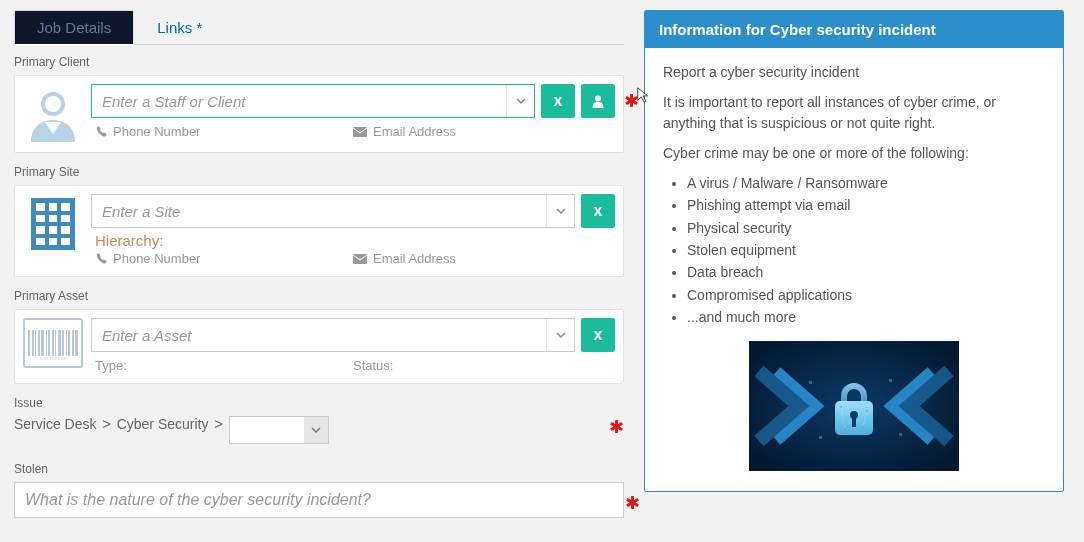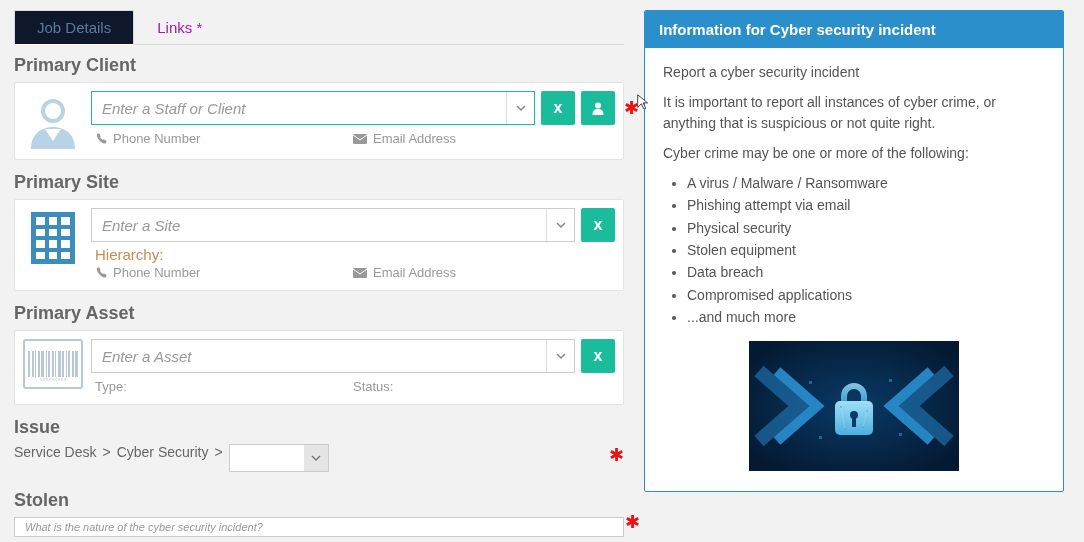--- a/index.html
+++ b/index.html
@@ -13,36 +13,36 @@
   }
   .layout { display: flex; gap: 20px; }
   .left-col { flex: 0 0 610px; }
   .right-col { flex: 0 0 420px; }
 
   
   .tabs { display: flex; border-bottom: 1px solid #d9d9d9; margin-bottom: 10px; }
   .tab {
     padding: 8px 22px;
     font-size: 15px;
-    color: #a21caf;
+    color: #0369a1;
     cursor: pointer;
     border: 1px solid transparent;
     border-bottom: none;
     margin-bottom: -1px;
     position: relative;
   }
   .tab.active {
     background: #0f172a;
     color: #5b7a9a;
     border: 1px solid #d9d9d9;
     border-bottom: 1px solid #fff;
     border-radius: 2px 2px 0 0;
   }
 
-  .section-label { color: #666; font-size: 18px; margin: 4px 0 6px 0; font-weight: bold; }
+  .section-label { color: #666; font-size: 12px; margin: 4px 0 6px 0; }
 
   .block {
     background: #fff;
     border: 1px solid #e3e3e3;
     border-radius: 2px;
     padding: 8px;
     display: flex;
     gap: 8px;
     align-items: flex-start;
     margin-bottom: 12px;
@@ -124,22 +124,22 @@
     height:28px; min-width:100px;
   }
   .mini-select .ms-body { flex:1; padding:0 8px;}
   .mini-select .ms-caret {
     width:24px; height:100%; background:#e5e5e5;
     display:flex; align-items:center; justify-content:center; color:#777;
   }
   .issue-star { margin-left:auto; }
 
   .summary-input {
-    width:100%; height:20px; border:1px solid #ccc; padding:0 10px;
-    font-size:11px; color:#333; outline:none; font-style: italic;
+    width:100%; height:36px; border:1px solid #ccc; padding:0 10px;
+    font-size:16px; color:#333; outline:none; font-style: italic;
   }
   .summary-input::placeholder{ color:#999; font-style: italic;}
   .summary-wrap { position:relative; }
   .summary-star { position:absolute; right:-16px; bottom:4px; font-size:18px; color:#e11;}
 
   
   .info-panel { background:#fff; border:1px solid #2a8fcb; border-radius:2px; overflow:hidden;}
   .info-header {
     background:#2a8fcb; color:#fff; padding:10px 14px; font-weight:600; font-size:15px;
   }

